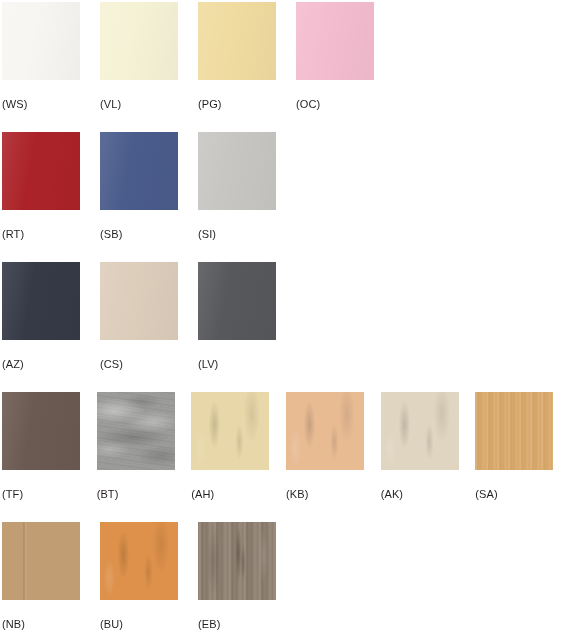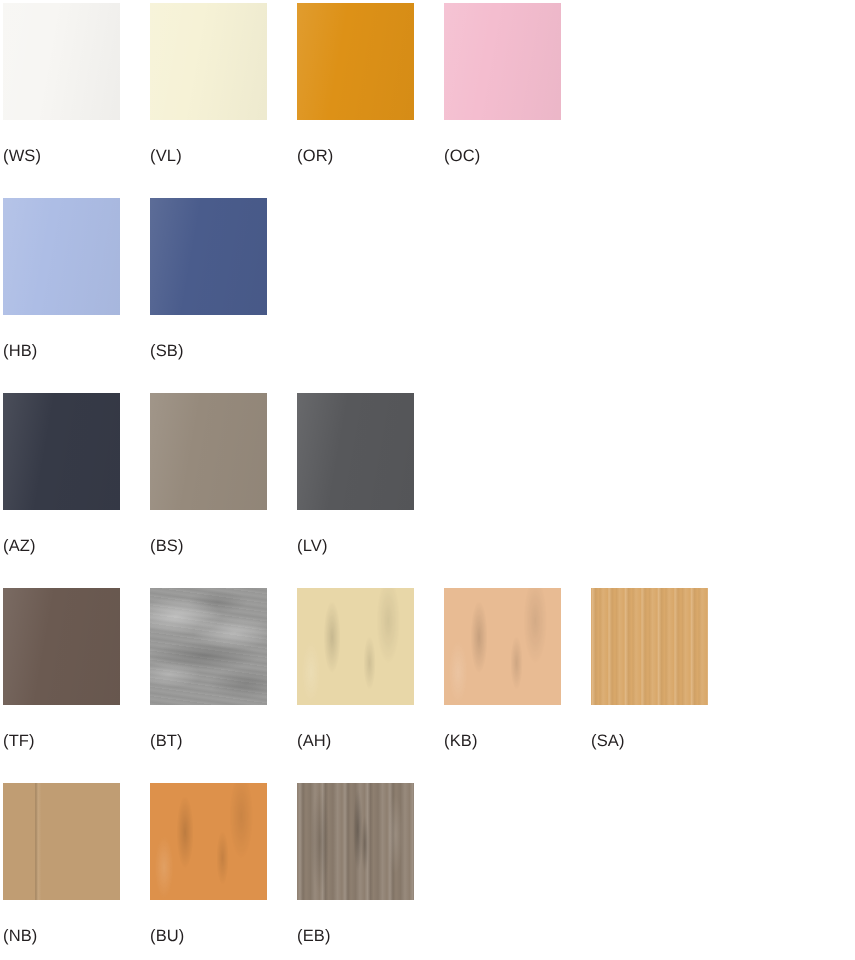--- a/index.html
+++ b/index.html
@@ -140,58 +140,64 @@
         </div>
         <div class="swatch-label">(WS)</div>
       </div>
       <div class="swatch-cell">
         <div class="swatch-chip" style="background-color: rgb(246, 242, 214);">
           <div class="tex sheen-soft"></div>
         </div>
         <div class="swatch-label">(VL)</div>
       </div>
       <div class="swatch-cell">
-        <div class="swatch-chip" style="background-color: rgb(221, 145, 23);">
-          <div class="tex sheen-soft"></div>
-        </div>
-        <div class="swatch-label">(OR)</div>
+        <div class="swatch-chip" style="background-color: rgb(240, 220, 160);">
+          <div class="tex sheen-soft"></div>
+        </div>
+        <div class="swatch-label">(PG)</div>
       </div>
       <div class="swatch-cell">
         <div class="swatch-chip" style="background-color: rgb(244, 189, 207);">
           <div class="tex sheen-soft"></div>
         </div>
         <div class="swatch-label">(OC)</div>
       </div>
     </div>
     <div class="swatch-row">
       <div class="swatch-cell">
-        <div class="swatch-chip" style="background-color: rgb(173, 189, 229);">
-          <div class="tex sheen-soft"></div>
-        </div>
-        <div class="swatch-label">(HB)</div>
+        <div class="swatch-chip" style="background-color: rgb(171, 35, 40);">
+          <div class="tex sheen-soft"></div>
+        </div>
+        <div class="swatch-label">(RT)</div>
       </div>
       <div class="swatch-cell">
         <div class="swatch-chip" style="background-color: rgb(74, 92, 140);">
           <div class="tex sheen-soft"></div>
         </div>
         <div class="swatch-label">(SB)</div>
       </div>
+      <div class="swatch-cell">
+        <div class="swatch-chip" style="background-color: rgb(199, 198, 195);">
+          <div class="tex sheen-soft"></div>
+        </div>
+        <div class="swatch-label">(SI)</div>
+      </div>
     </div>
     <div class="swatch-row">
       <div class="swatch-cell">
         <div class="swatch-chip" style="background-color: rgb(54, 58, 71);">
           <div class="tex sheen-soft"></div>
         </div>
         <div class="swatch-label">(AZ)</div>
       </div>
       <div class="swatch-cell">
-        <div class="swatch-chip" style="background-color: rgb(150, 138, 124);">
-          <div class="tex sheen-soft"></div>
-        </div>
-        <div class="swatch-label">(BS)</div>
+        <div class="swatch-chip" style="background-color: rgb(221, 205, 187);">
+          <div class="tex sheen-soft"></div>
+        </div>
+        <div class="swatch-label">(CS)</div>
       </div>
       <div class="swatch-cell">
         <div class="swatch-chip" style="background-color: rgb(87, 88, 91);">
           <div class="tex sheen-soft"></div>
         </div>
         <div class="swatch-label">(LV)</div>
       </div>
     </div>
     <div class="swatch-row">
       <div class="swatch-cell">
@@ -210,20 +216,26 @@
         <div class="swatch-chip" style="background-color: rgb(232, 215, 168);">
           <div class="tex grain-v grain-knots"></div>
         </div>
         <div class="swatch-label">(AH)</div>
       </div>
       <div class="swatch-cell">
         <div class="swatch-chip" style="background-color: rgb(232, 187, 147);">
           <div class="tex grain-v grain-knots"></div>
         </div>
         <div class="swatch-label">(KB)</div>
+      </div>
+      <div class="swatch-cell">
+        <div class="swatch-chip" style="background-color: rgb(224, 213, 192);">
+          <div class="tex grain-v grain-knots"></div>
+        </div>
+        <div class="swatch-label">(AK)</div>
       </div>
       <div class="swatch-cell">
         <div class="swatch-chip" style="background-color: rgb(217, 168, 106);">
           <div class="tex grain-v-fine"></div>
         </div>
         <div class="swatch-label">(SA)</div>
       </div>
     </div>
     <div class="swatch-row">
       <div class="swatch-cell">

